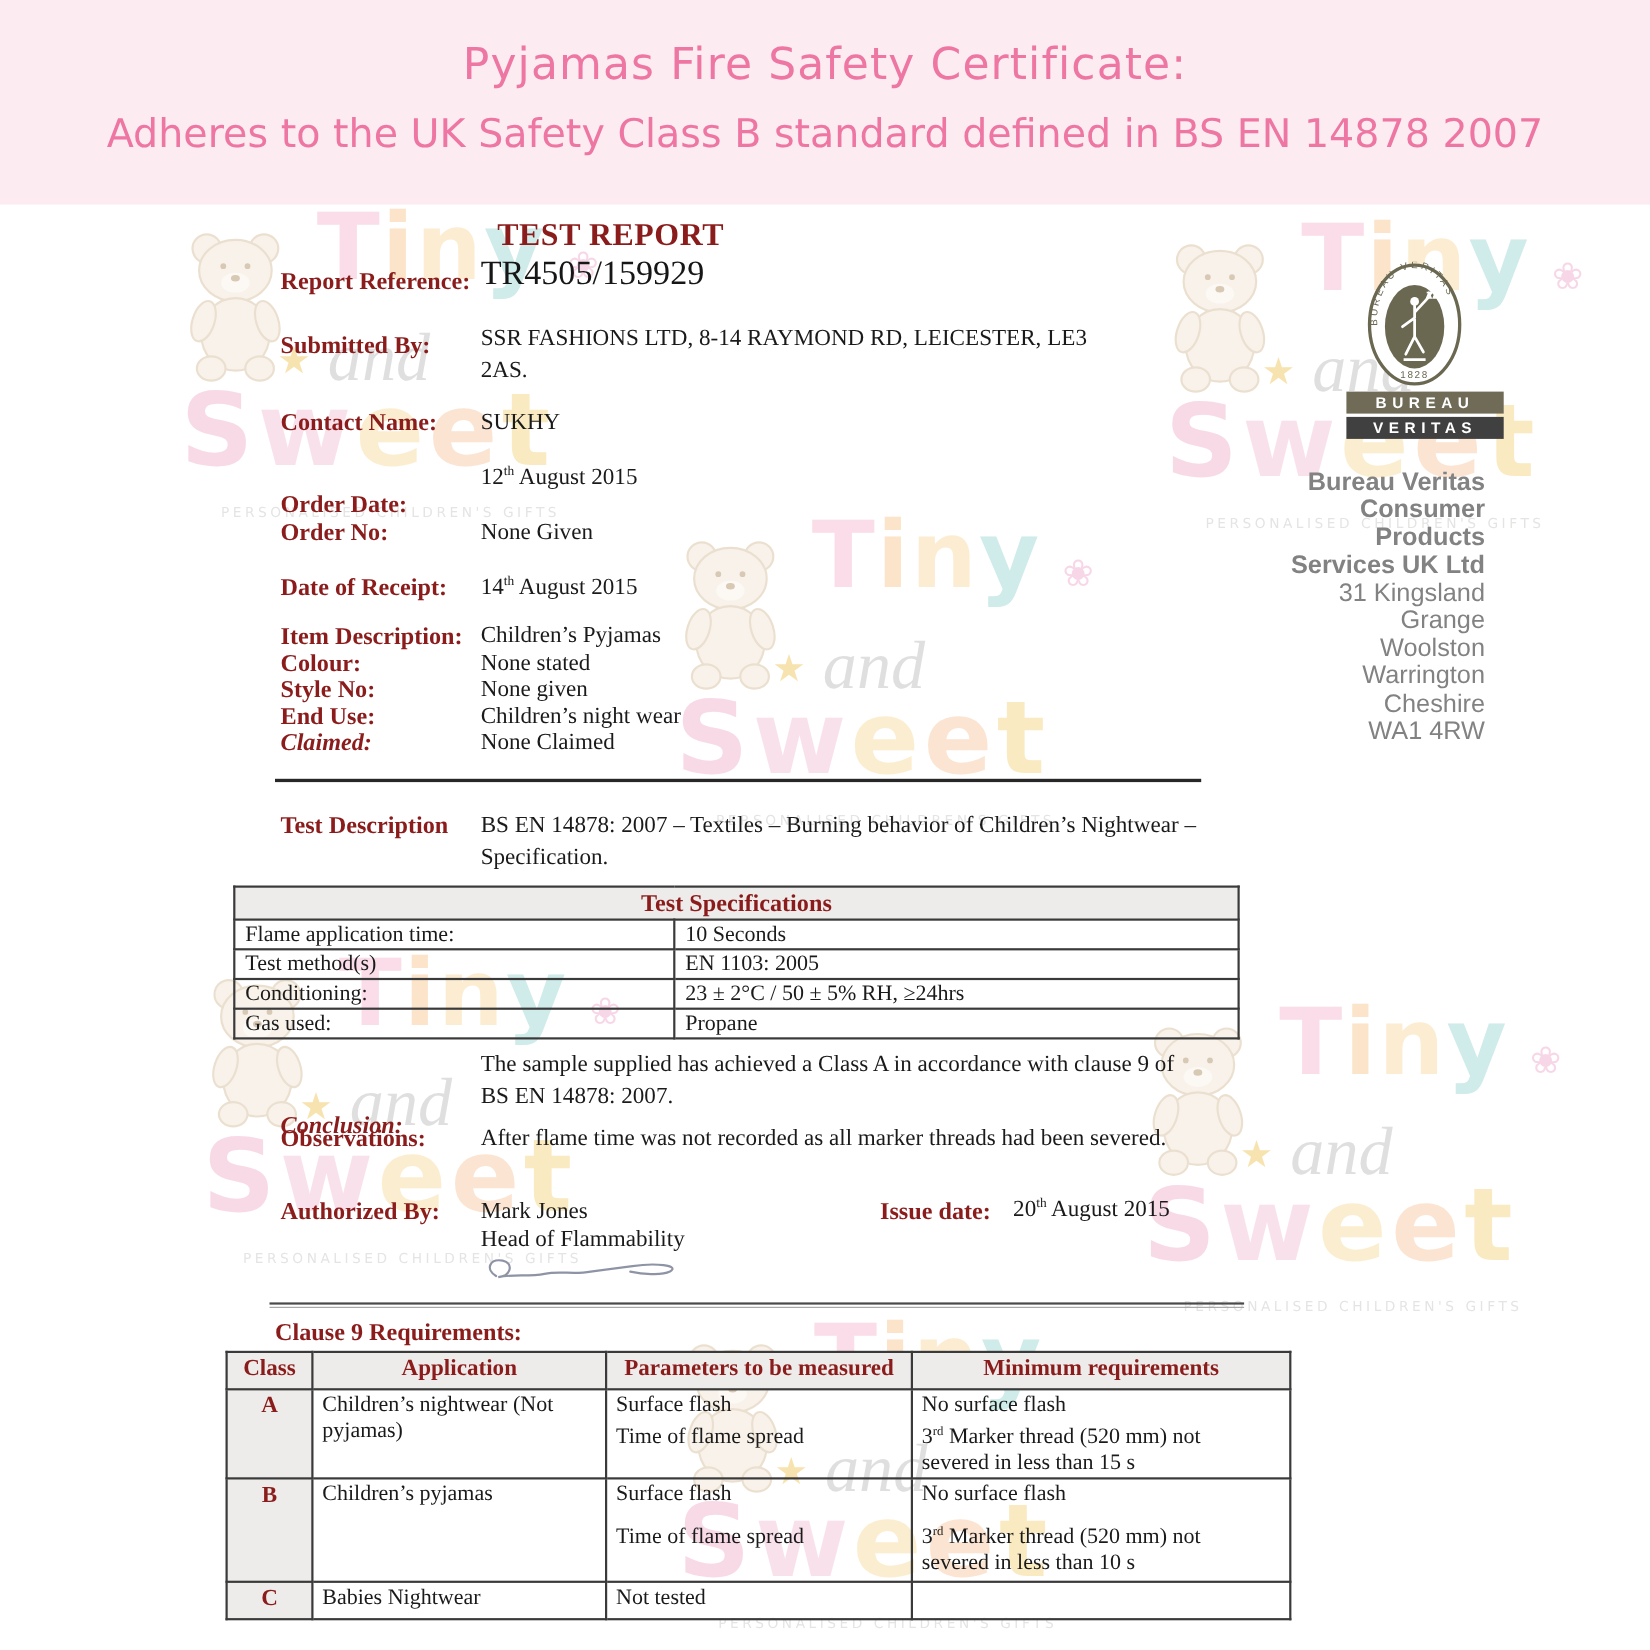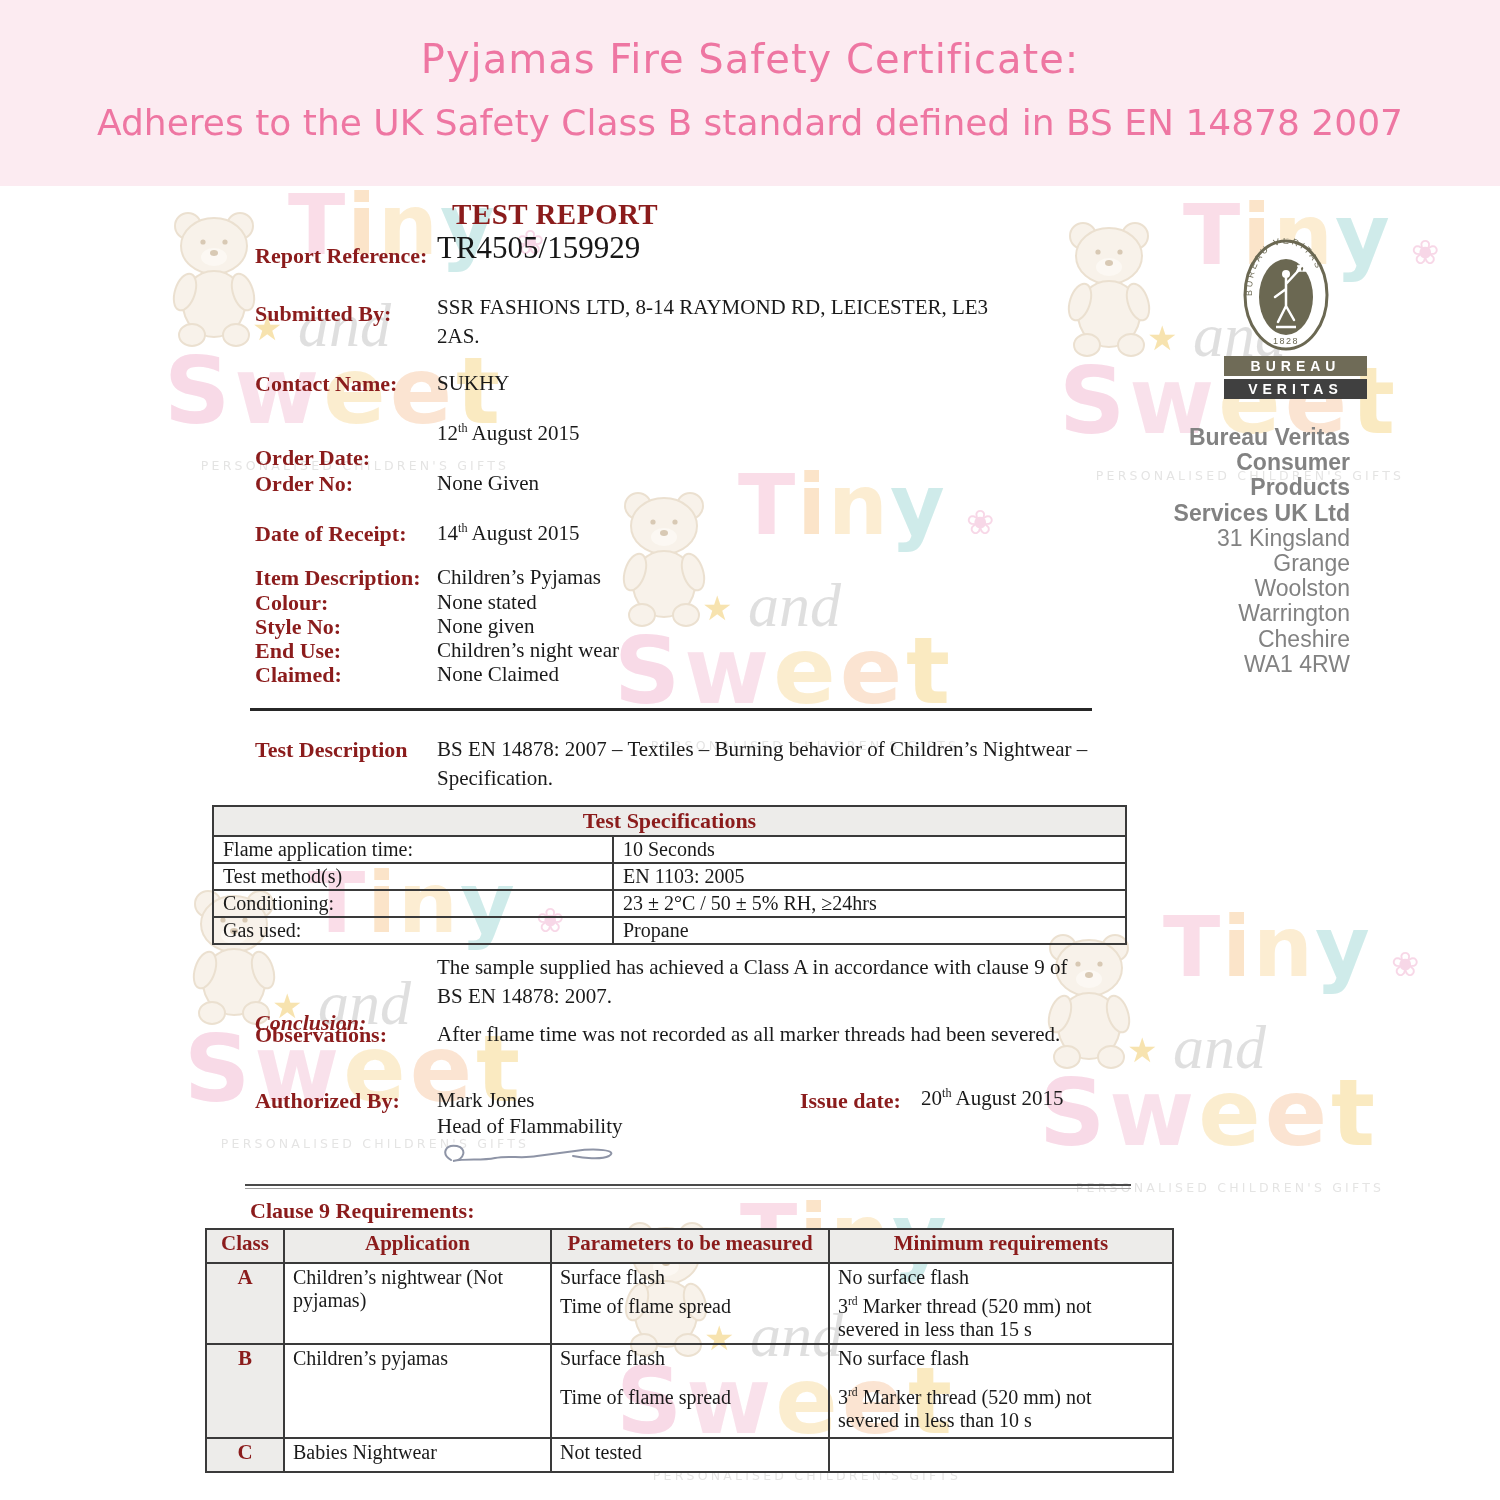--- a/index.html
+++ b/index.html
@@ -252,21 +252,21 @@
 
   <div class="lab" style="top:590px;">Colour:</div>
   <div class="val" style="top:588px;">None stated</div>
 
   <div class="lab" style="top:614px;">Style No:</div>
   <div class="val" style="top:612px;">None given</div>
 
   <div class="lab" style="top:638px;">End Use:</div>
   <div class="val" style="top:636px;">Children’s night wear</div>
 
-  <div class="lab" style="top:662px;">Claimed:</div>
+  <div class="lab" style="top:662px;font-style:italic;">Claimed:</div>
   <div class="val" style="top:660px;">None Claimed</div>
 
   <svg class="bv-emblem" width="88" height="116" viewBox="0 0 88 116">
     <ellipse cx="44" cy="57" rx="41" ry="54" fill="#ffffff" stroke="#6b6852" stroke-width="3"></ellipse>
     <path id="bvarc" d="M 11,64 A 34,47 0 1 1 77,64" fill="none"></path>
     <text font-size="9" fill="#6b6852" letter-spacing="2.5" font-family="Liberation Sans, sans-serif">
       <textPath href="#bvarc" xlink:href="#bvarc" startOffset="4%">BUREAU VERITAS</textPath>
     </text>
     <ellipse cx="44" cy="59" rx="27" ry="38" fill="#6b6852"></ellipse>
     <circle cx="44" cy="36" r="4" fill="#ffffff"></circle>

